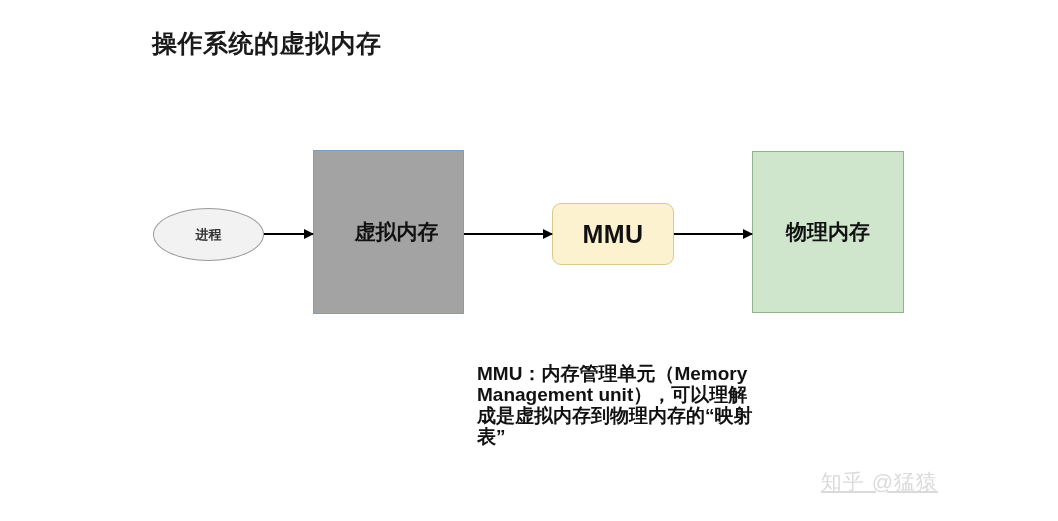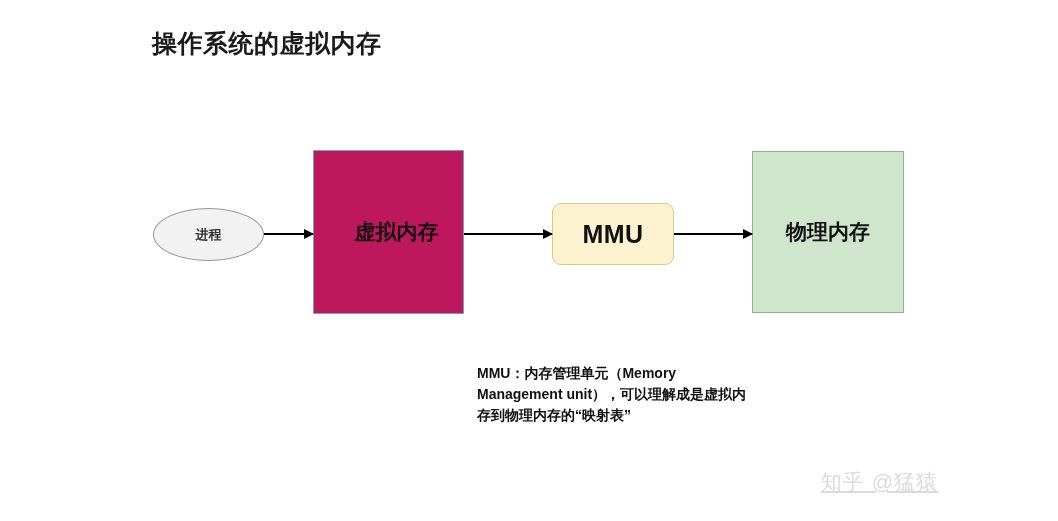--- a/index.html
+++ b/index.html
@@ -54,21 +54,21 @@
     font-weight: bold;
     color: #333333;
   }
 
   .node-virtual {
     left: 313px;
     top: 150px;
     width: 151px;
     height: 164px;
     border: 1.3px solid #7d9cc0;
-    background: #be185d;
+    background: #a3a3a3;
     font-size: 21px;
     font-weight: bold;
     padding-left: 16px;
   }
 
   .node-mmu {
     left: 552px;
     top: 203px;
     width: 122px;
     height: 62px;
@@ -113,21 +113,21 @@
   .arrow-1 { left: 264px; width: 49px; }
   .arrow-2 { left: 464px; width: 88px; }
   .arrow-3 { left: 674px; width: 78px; }
 
   
   .caption {
     position: absolute;
     left: 477px;
     top: 363px;
     width: 276px;
-    font-size: 14px;
+    font-size: 19px;
     line-height: 21px;
     font-weight: bold;
     color: #111111;
     word-break: break-word;
   }
 
   
   .watermark {
     position: absolute;
     right: 22px;

